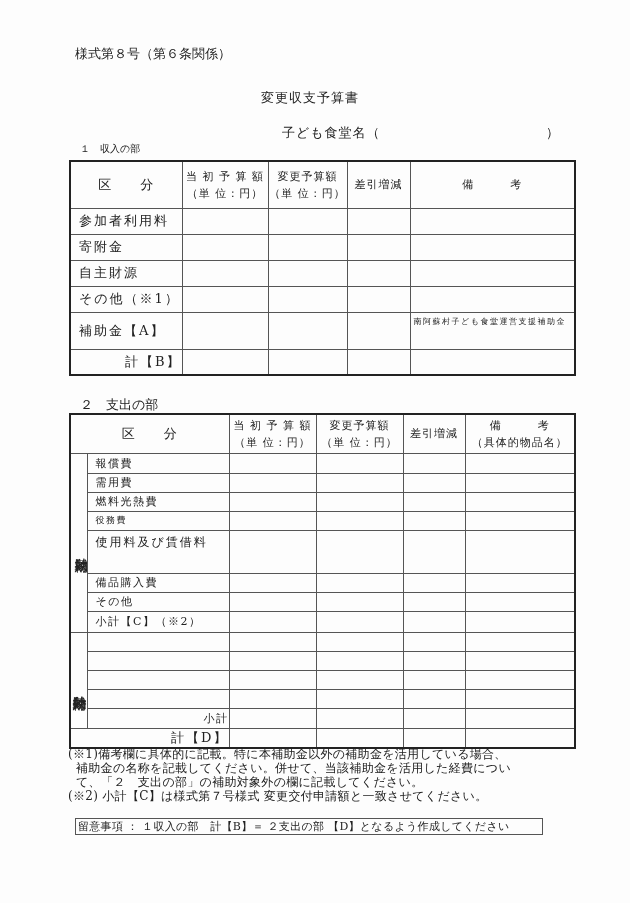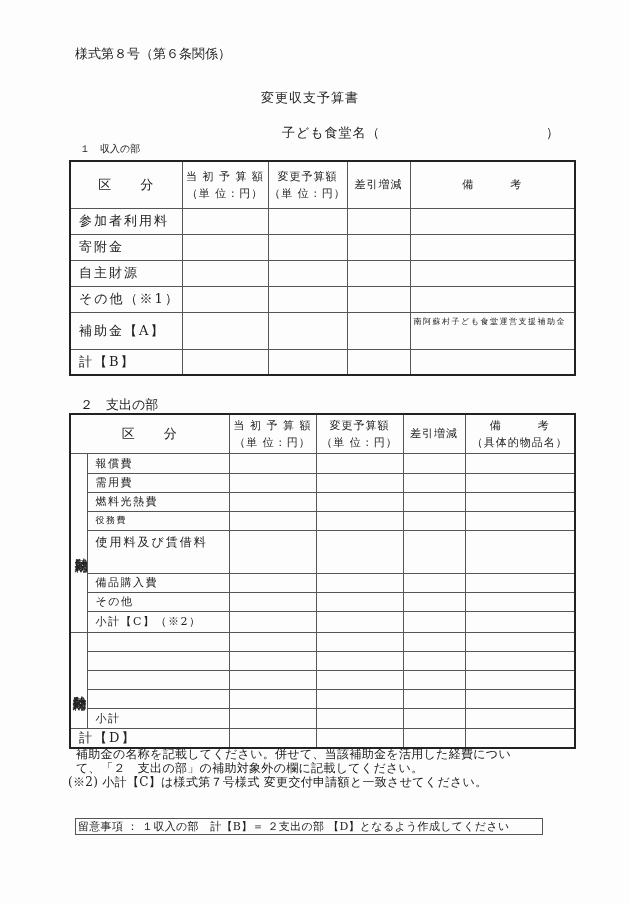--- a/index.html
+++ b/index.html
@@ -13,21 +13,21 @@
   .sec2{left:80px;top:396px;font-size:13px;}
   table{border-collapse:collapse;position:absolute;table-layout:fixed;}
   td,th{border:1px solid #555;padding:0;font-weight:normal;font-size:13px;overflow:hidden;}
   .t1{left:69px;top:160px;width:505px;border:2px solid #222;}
   .t2{left:69px;top:413px;width:505px;border:2px solid #222;}
   .hd{text-align:center;font-size:11px;line-height:17px;letter-spacing:1px;}
   .lbl{padding-left:8px;letter-spacing:2px;font-size:13px;}
   .lbl-s{padding-left:8px;letter-spacing:1.5px;font-size:11px;}
   .note-small{font-size:8px;letter-spacing:1.5px;line-height:18px;padding-left:3px;vertical-align:top;}
   .vert{text-align:center;font-size:14px;line-height:21px;vertical-align:middle;}
-  .center{text-align:left;}
+  .center{text-align:right;}
   .notes{left:68px;top:747px;font-size:12px;line-height:14px;white-space:normal;width:500px;letter-spacing:0.3px;}
   .notes p{margin:0;}
   .notes .ind{padding-left:8px;}
   .remark{left:75px;top:818px;width:464px;height:15px;border:1px solid #555;font-size:11px;line-height:15px;padding-left:2px;letter-spacing:0.3px;}
 </style>
 </head>
 <body>
 
 <div class="abs form-no">様式第８号（第６条関係）</div>
 <div class="abs title">変更収支予算書</div>
@@ -215,18 +215,19 @@
     <td colspan="2" class="lbl center">計【D】</td>
     <td></td>
         <td></td>
         <td></td>
         <td></td>
   </tr>
 </tbody>
   </table>
 
 <div class="abs notes">
+  <p>(※1)備考欄に具体的に記載。特に本補助金以外の補助金を活用している場合、</p>
   <p class="ind">補助金の名称を記載してください。併せて、当該補助金を活用した経費につい</p>
   <p class="ind">て、「２　支出の部」の補助対象外の欄に記載してください。</p>
   <p>(※2) 小計【C】は様式第７号様式 変更交付申請額と一致させてください。</p>
 </div>
 
 <div class="abs remark">留意事項 ： １収入の部　計【B】＝ ２支出の部 【D】となるよう作成してください</div>
 
 </body></html>

